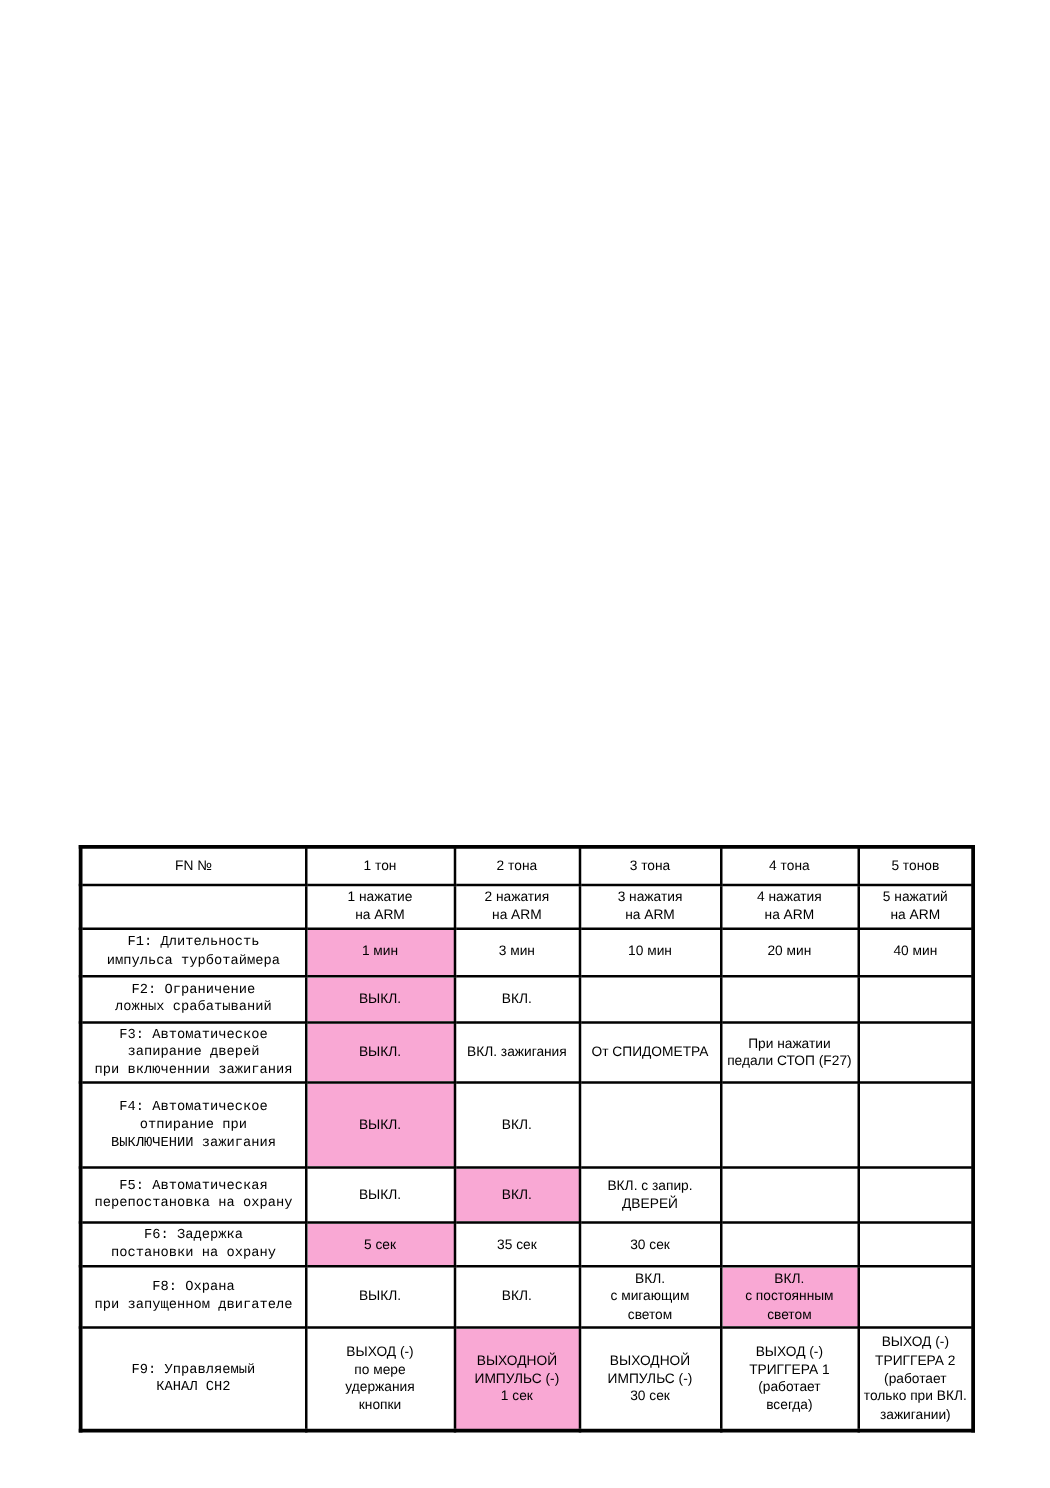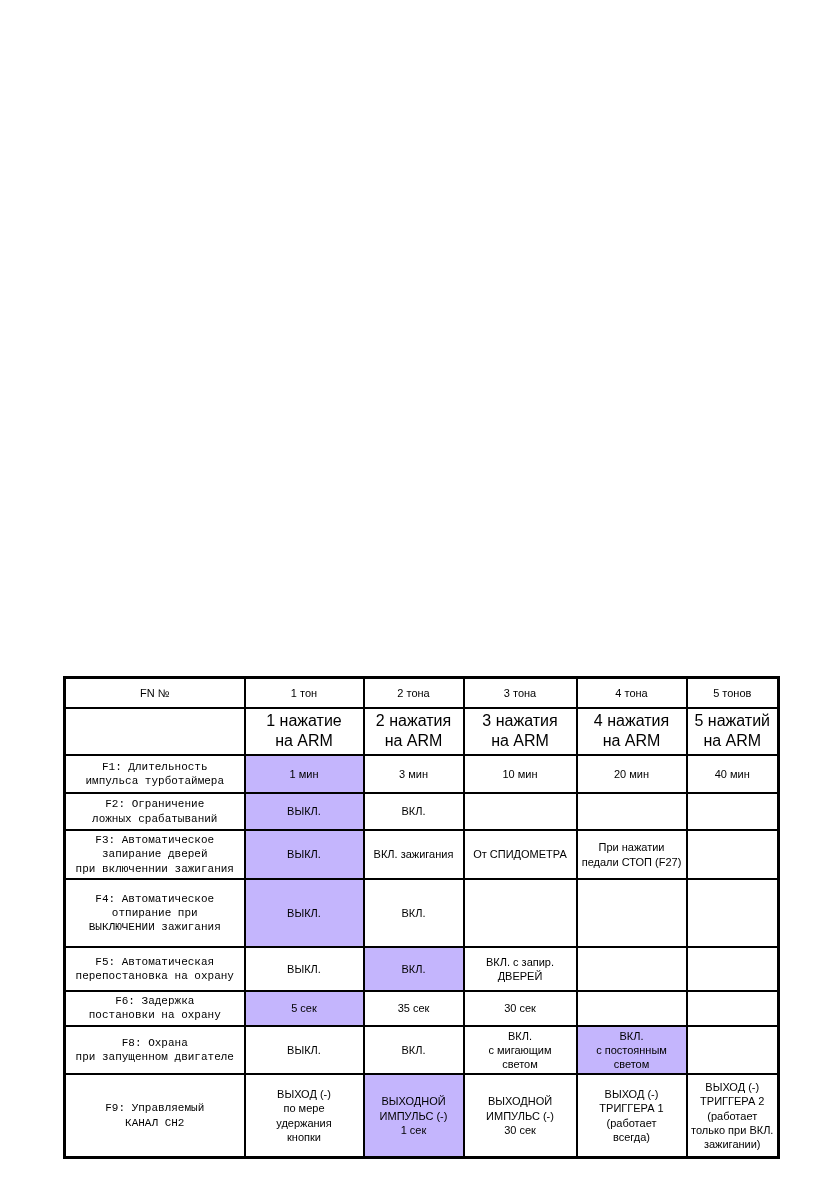--- a/index.html
+++ b/index.html
@@ -47,24 +47,24 @@
       font-size: 14.5px;
     }
     td.label-cell {
       text-align: left;
       padding-left: 7px;
       font-size: 11.5px;
       line-height: 1.45;
       font-family: Liberation Mono, monospace;
     }
     tr.press-row td {
-      font-size: 16px;
+      font-size: 11px;
     }
     td.hl {
-      background: #c4b5fd;
+      background: #f9a8d4;
     }
     td.small {
       font-size: 10px;
       line-height: 1.3;
       padding: 2px 1px;
     }
   </style>
 </head>
 <body>
 

